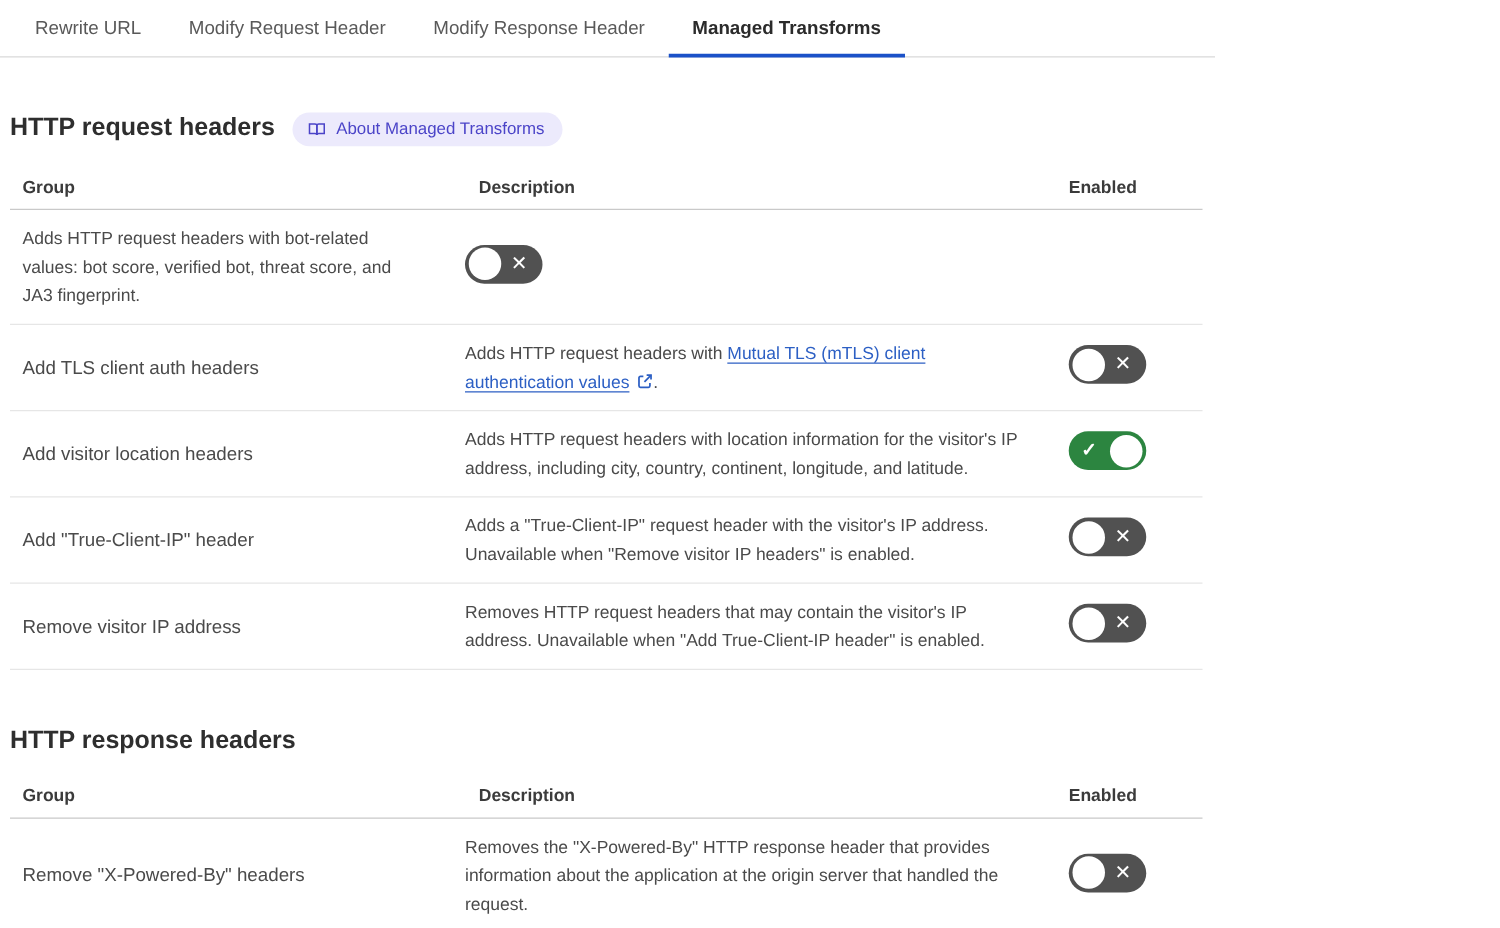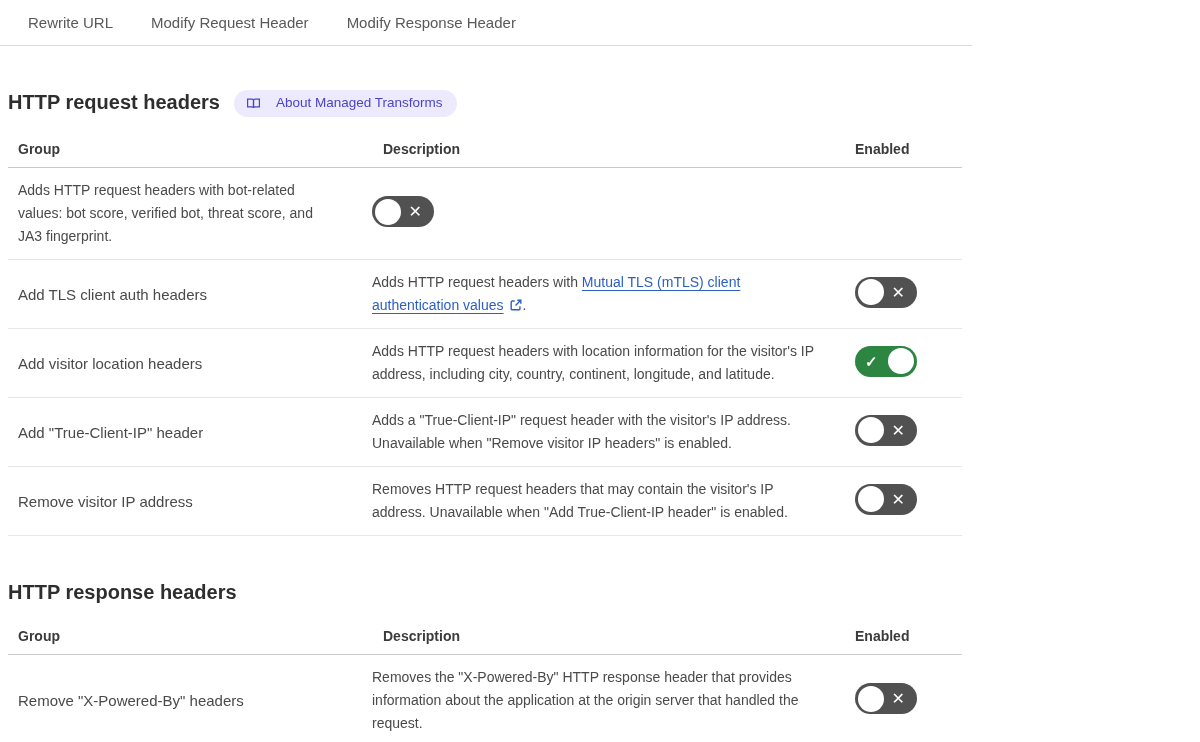--- a/index.html
+++ b/index.html
@@ -49,21 +49,21 @@
   }
   .section-title {
     font-size: 20px;
     font-weight: bold;
     color: #2e2e2e;
     line-height: 24px;
   }
   .badge {
     display: inline-flex;
     align-items: center;
-    gap: 15px;
+    gap: 8px;
     background: var(--badge-bg);
     color: var(--badge-text);
     border-radius: 14px;
     padding: 5px 14px 6px 12px;
     font-size: 13.5px;
     line-height: 16px;
     cursor: pointer;
   }
   .badge svg { display: block; }
 
@@ -147,20 +147,21 @@
 </style>
 </head>
 <body>
 
 <div class="page">
 
   <div class="tabbar">
     <div class="tab">Rewrite URL</div>
     <div class="tab">Modify Request Header</div>
     <div class="tab">Modify Response Header</div>
+    <div class="tab active">Managed Transforms</div>
   </div>
 
   <div class="section-head">
     <h2 class="section-title">HTTP request headers</h2>
     <span class="badge">
       <svg class="book-icon" width="15" height="15" viewBox="0 0 16 16" fill="none" stroke="currentColor" stroke-width="1.3">
         <path d="M1.7 3.4h4.6c1 0 1.7.5 1.7 1.2v8.2c0-.7-.7-1.2-1.7-1.2H1.7z"></path>
         <path d="M14.3 3.4H9.7c-1 0-1.7.5-1.7 1.2v8.2c0-.7.7-1.2 1.7-1.2h4.6z"></path>
       </svg>
       <span>About Managed Transforms</span>

